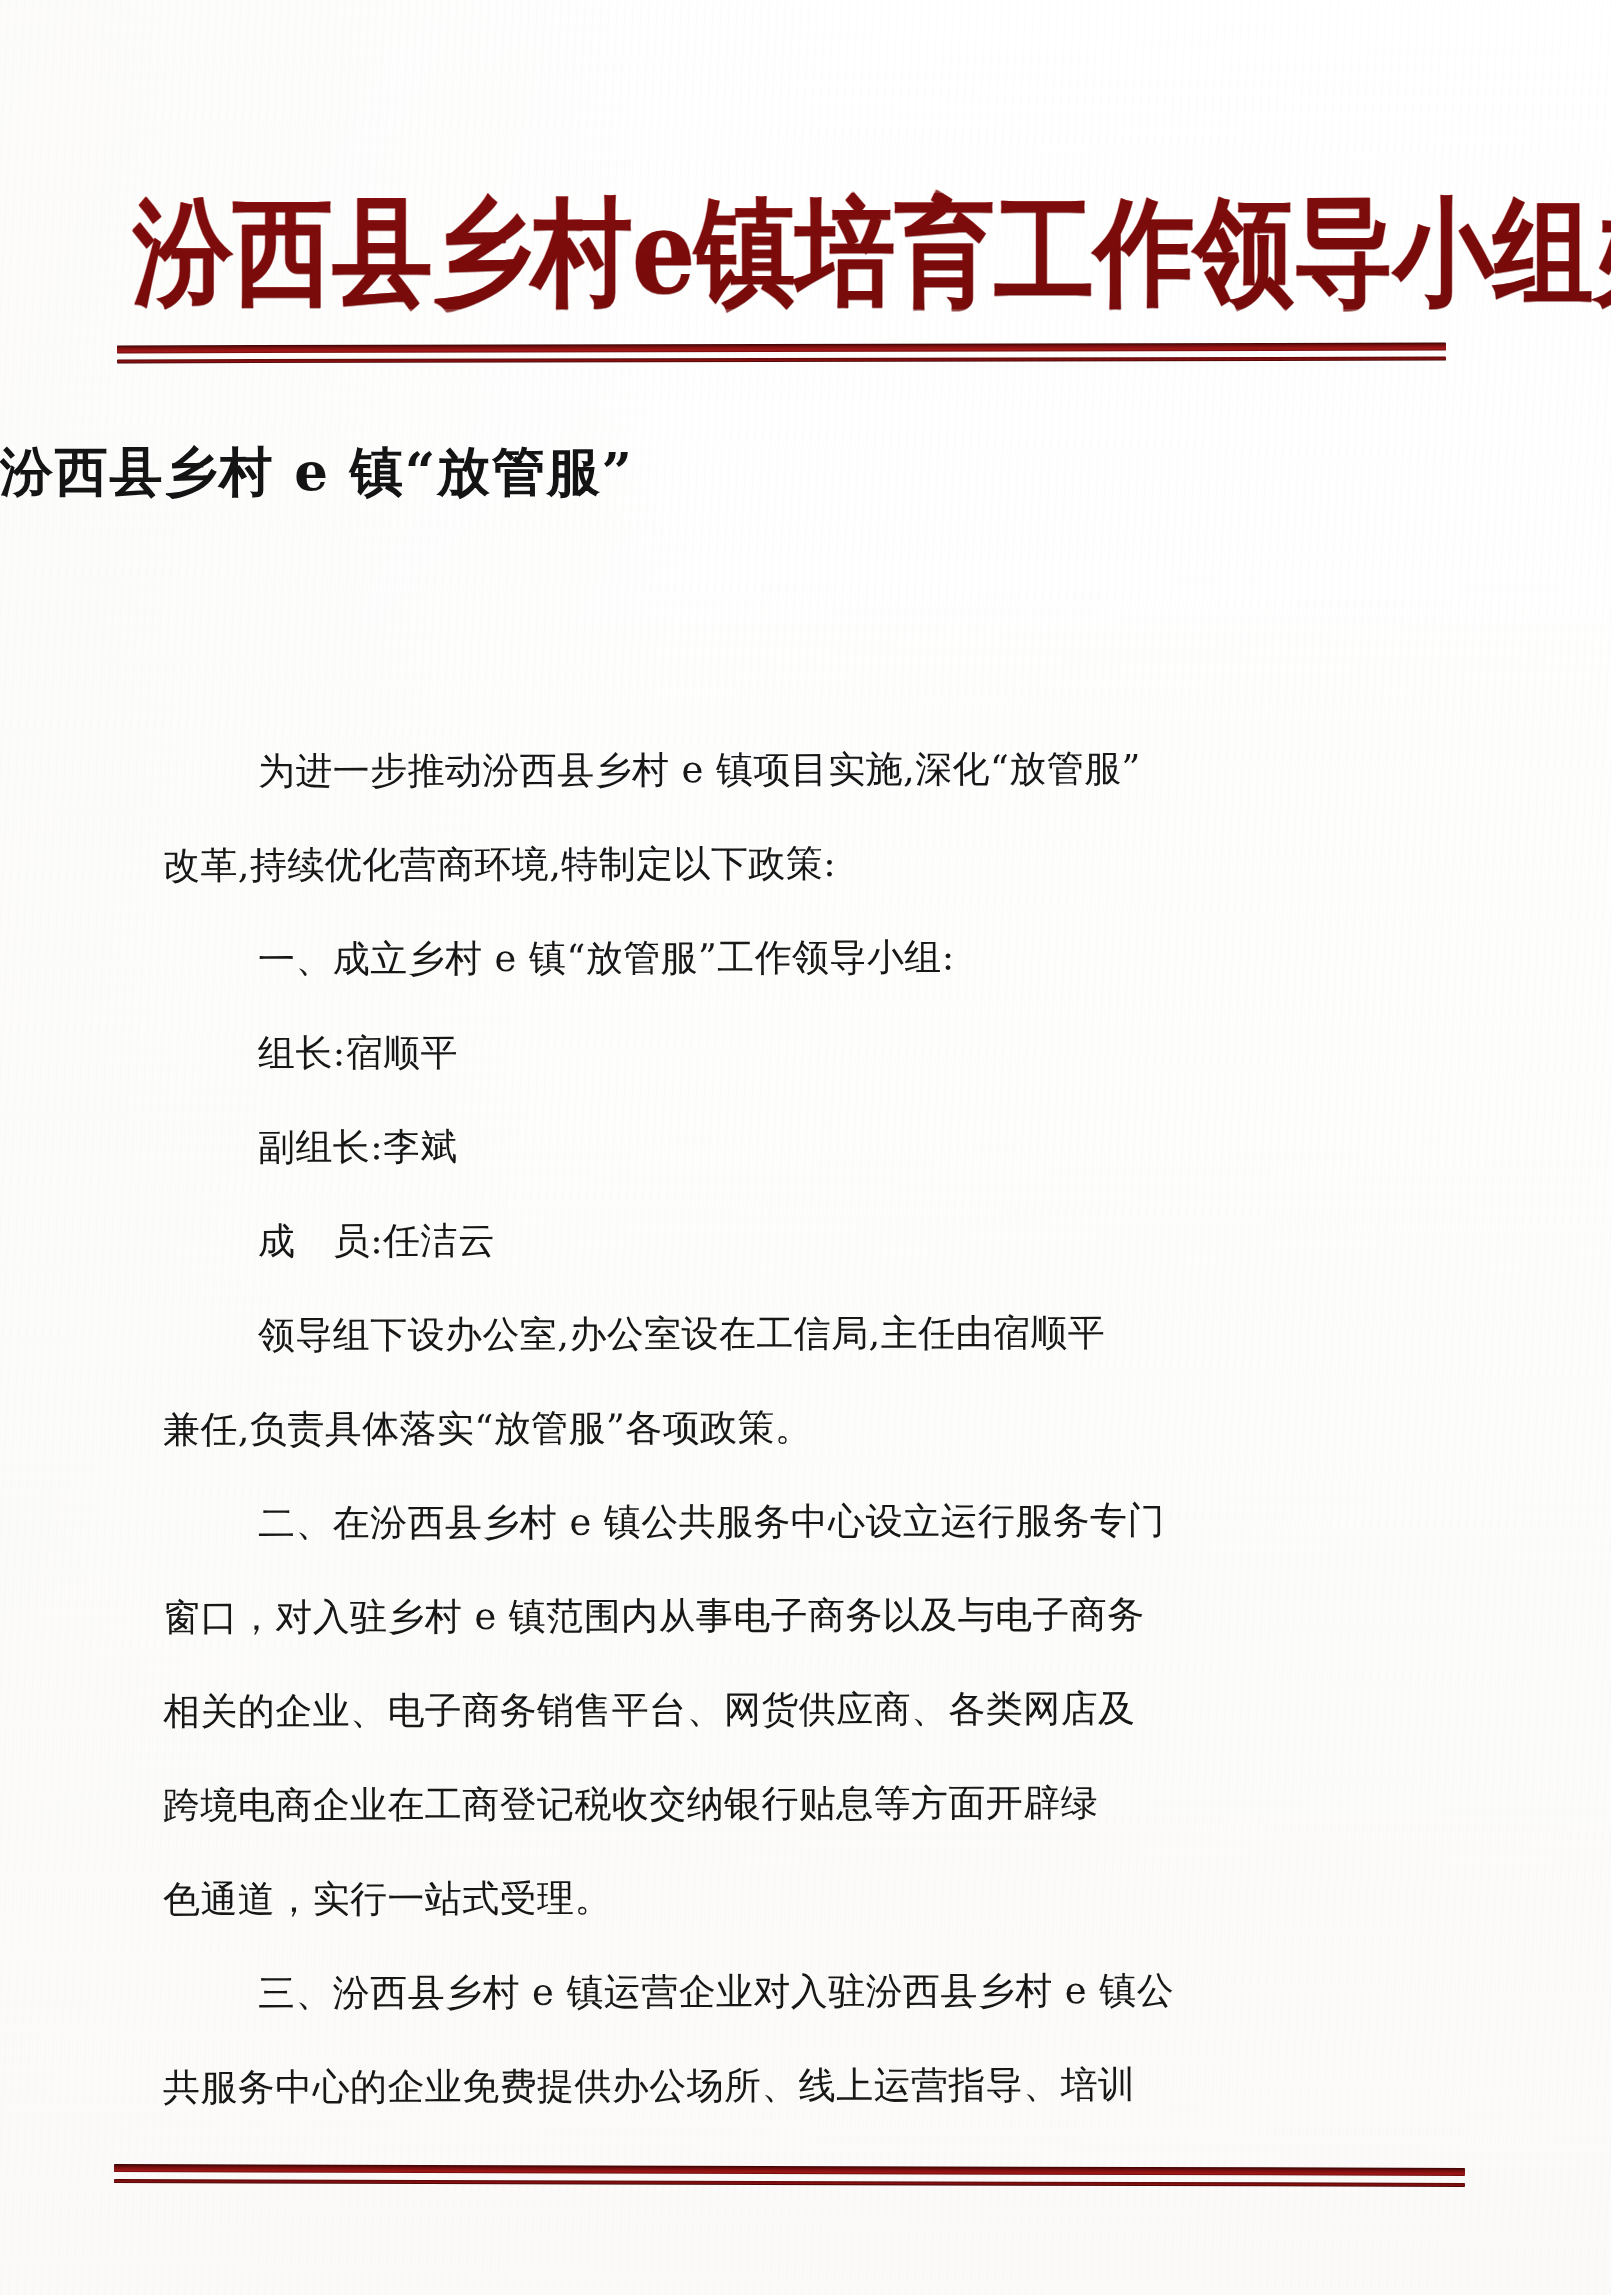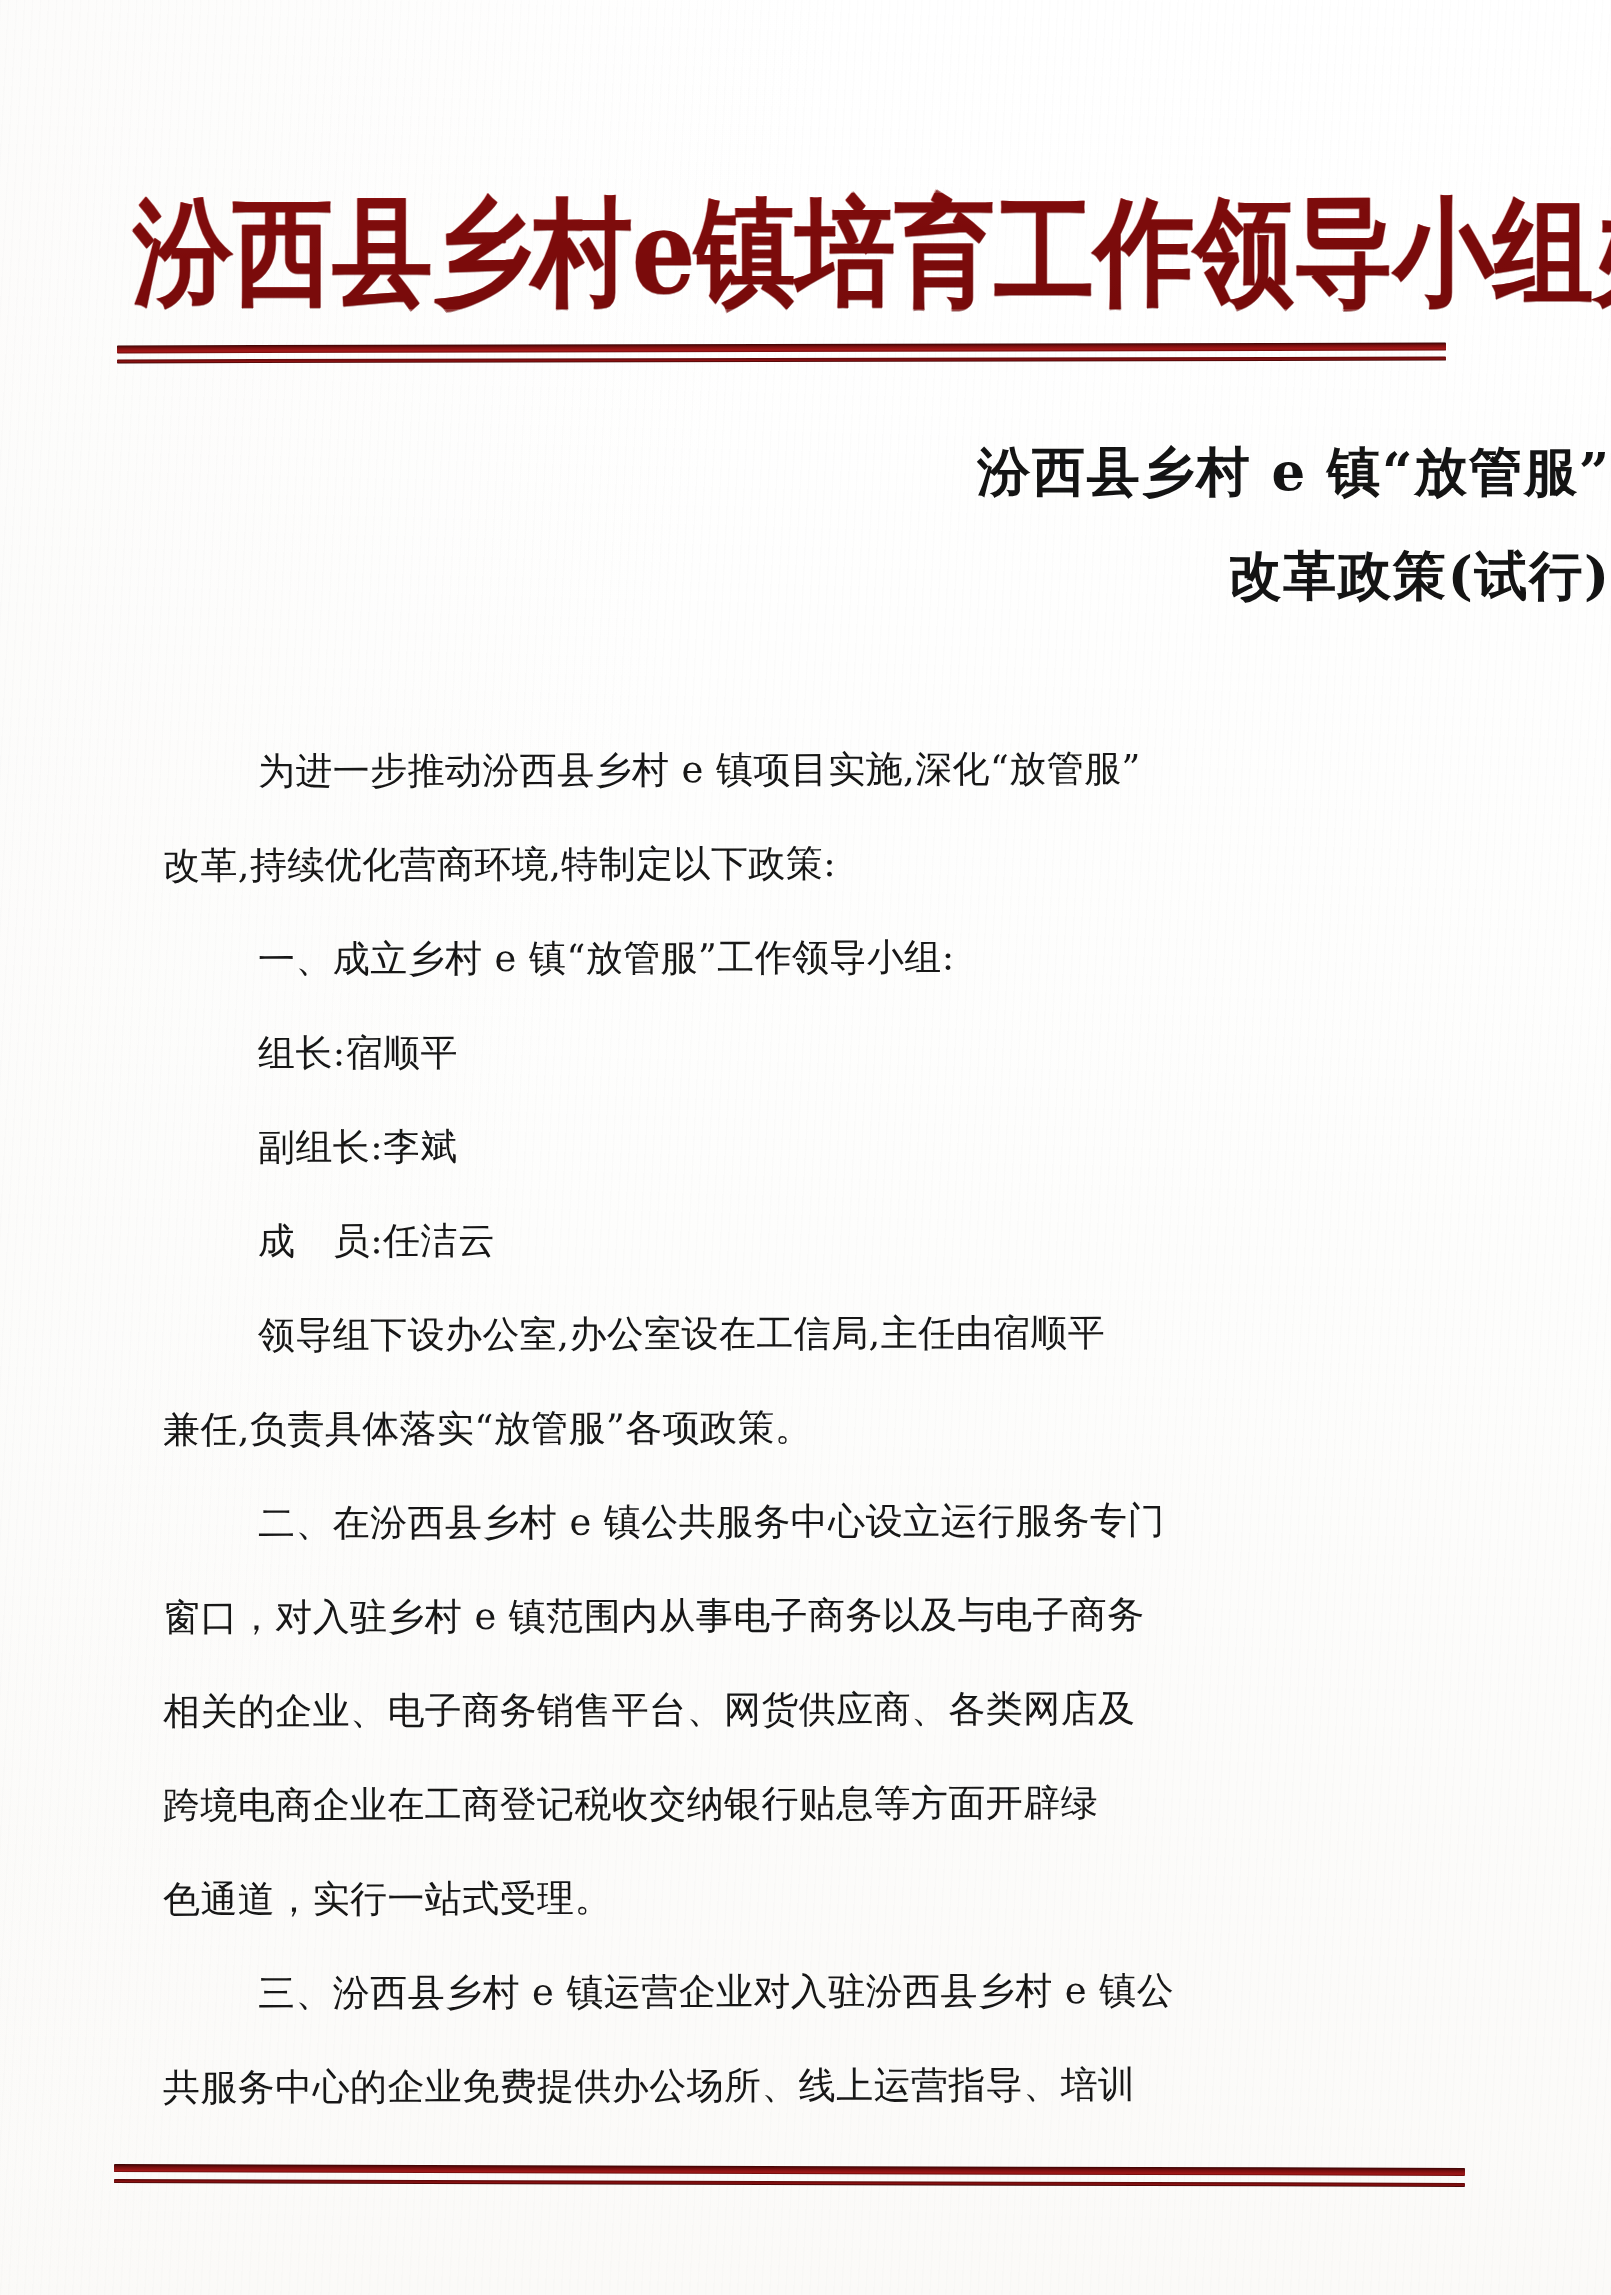--- a/index.html
+++ b/index.html
@@ -96,21 +96,21 @@
     transform: rotate(-0.12deg);
     border-radius: 0.9px;
   }
 
   
   .doc-title {
     position: absolute;
     left: 0;
     top: 419px;
     width: 1611px;
-    text-align: right;
+    text-align: left;
     color: #141414;
     font-family: "DejaVu Serif", "Liberation Serif", serif;
     font-weight: 700;
     font-size: 53px;
     line-height: 104px;
     letter-spacing: 1.8px;
   }
   .doc-title .tline { display: block; white-space: nowrap; }
 
   
@@ -163,21 +163,20 @@
     <div class="letterhead-title">
       <span>汾西县乡村e镇培育工作领导小组办公室</span>
     </div>
   </div>
 
   <div class="rule-red-thick"></div>
   <div class="rule-red-thin"></div>
 
   <div class="doc-title">
     <span class="tline">汾西县乡村 e 镇“放管服”</span>
-    <span class="tline">改革政策(试行)</span>
   </div>
 
   <div class="body-text" id="body-text">
       <span class="line indent">为进一步推动汾西县乡村 e 镇项目实施,深化“放管服”</span>
       <span class="line">改革,持续优化营商环境,特制定以下政策:</span>
       <span class="line indent">一、成立乡村 e 镇“放管服”工作领导小组:</span>
       <span class="line indent">组长:宿顺平</span>
       <span class="line indent">副组长:李斌</span>
       <span class="line indent">成　员:任洁云</span>
       <span class="line indent">领导组下设办公室,办公室设在工信局,主任由宿顺平</span>

